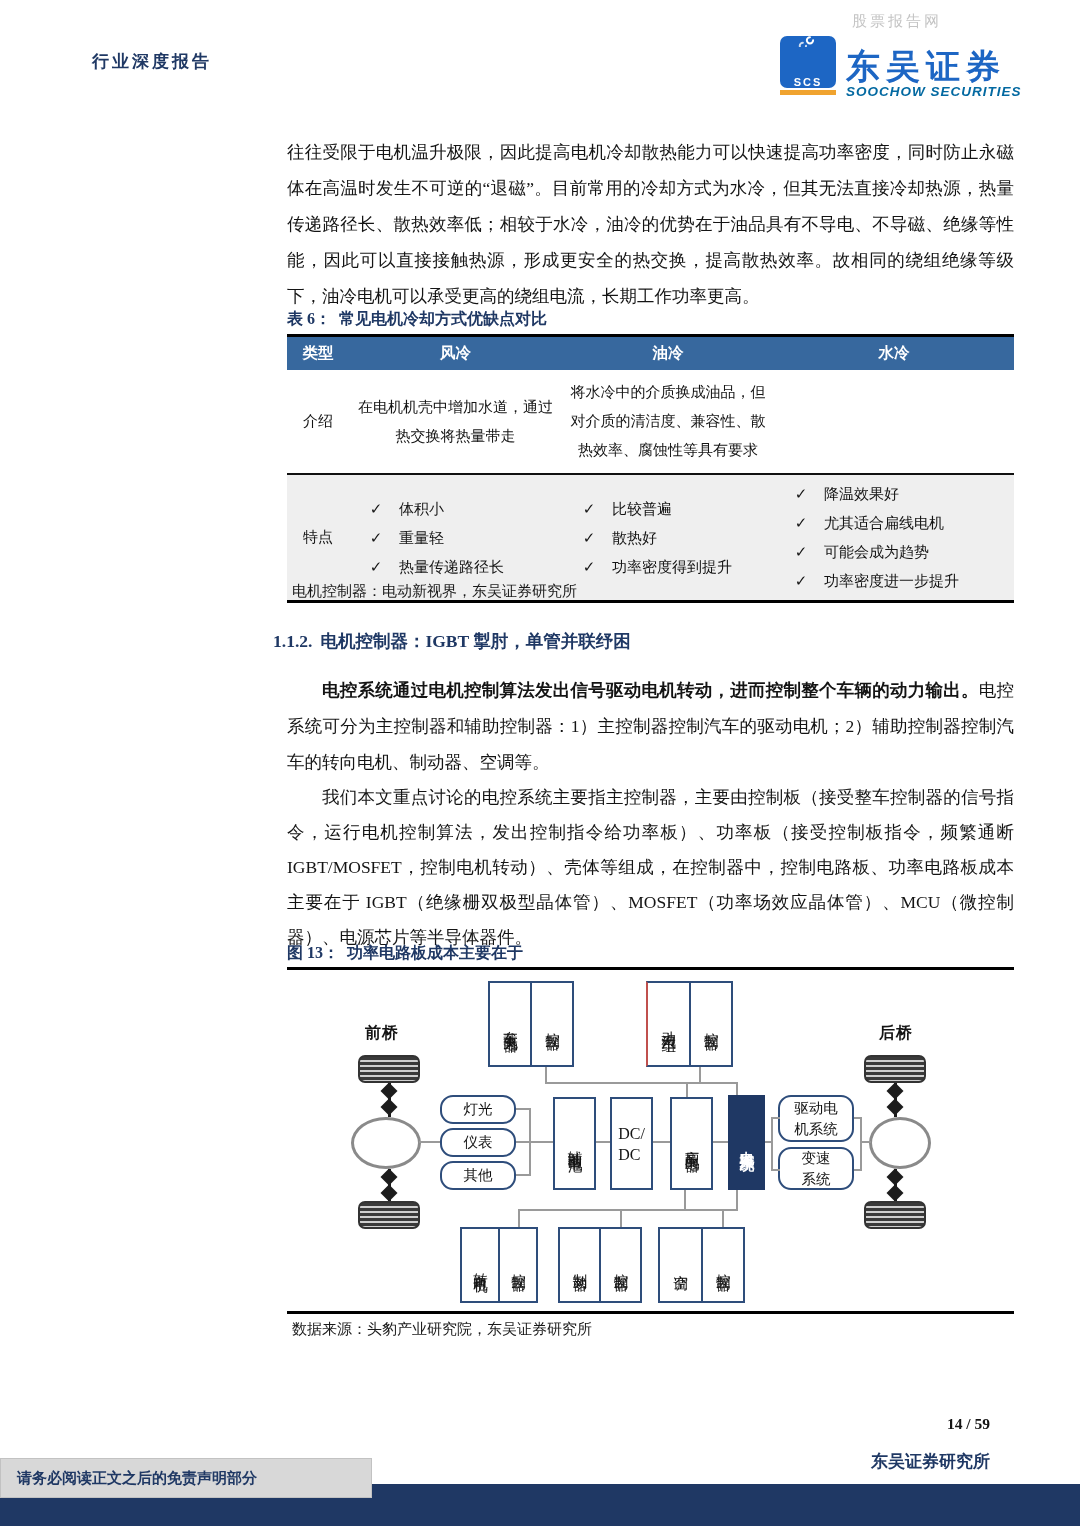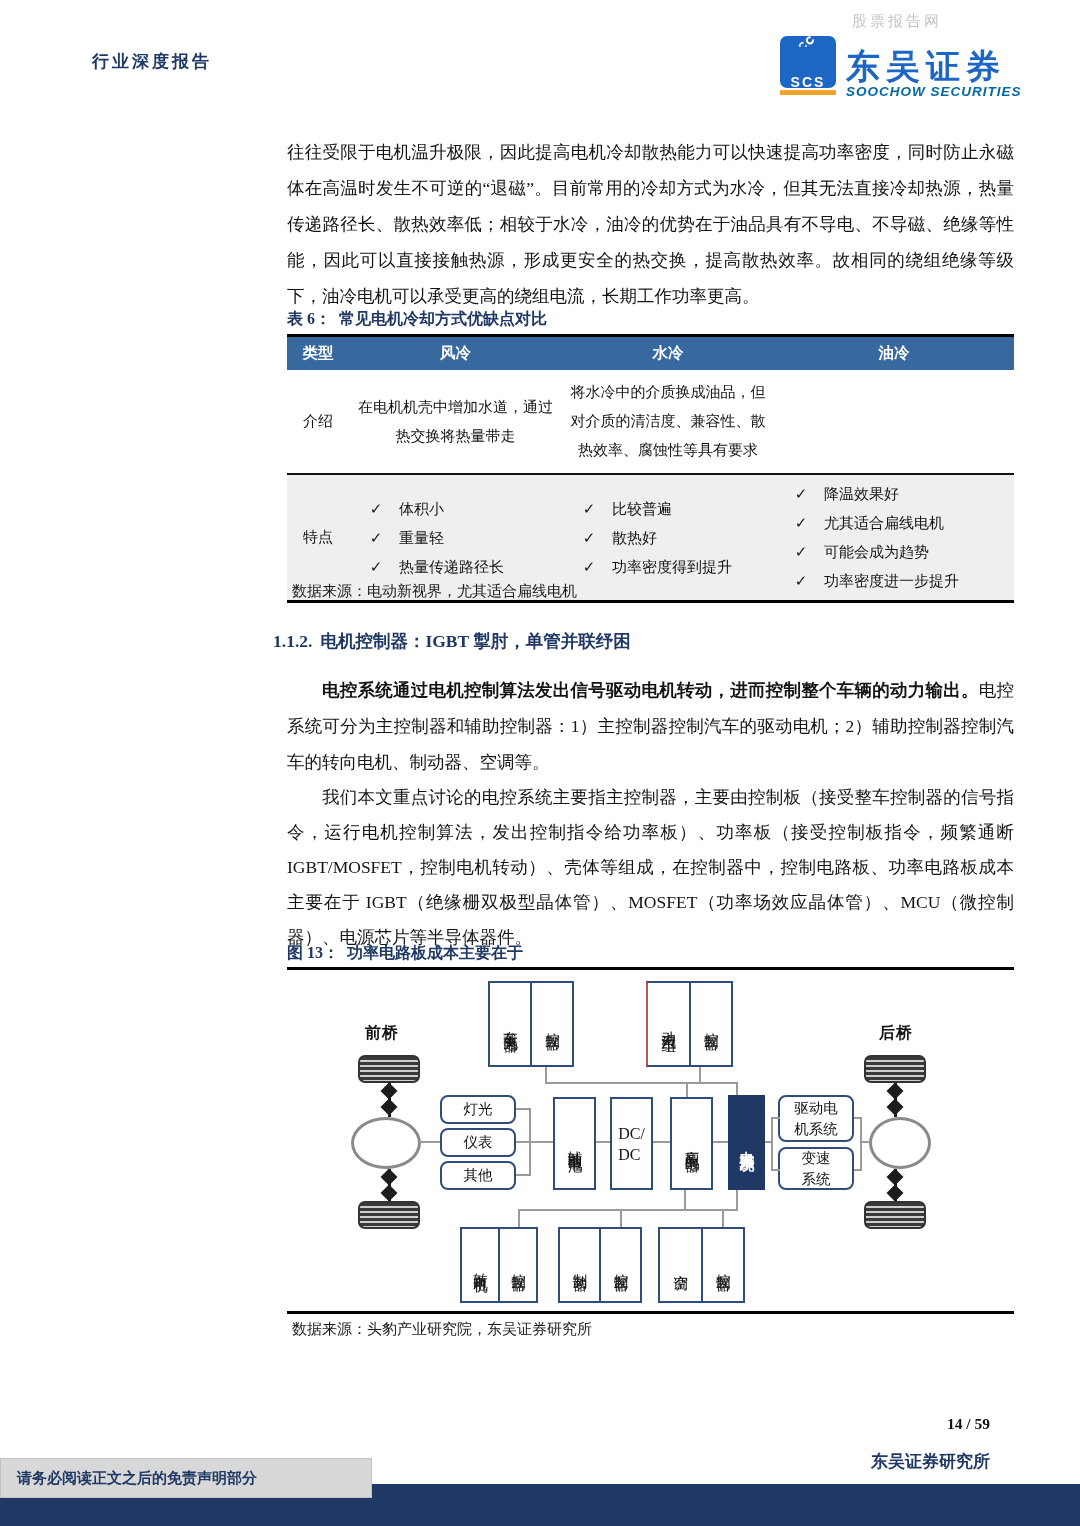--- a/index.html
+++ b/index.html
@@ -8,21 +8,21 @@
   [data-interactable]{box-sizing:border-box;}
 
   
   .report-type{position:absolute;left:92px;top:50px;font-size:17px;font-weight:bold;
                color:#1f3864;letter-spacing:3px;}
   .watermark{position:absolute;left:852px;top:12px;font-size:15px;color:#c4c4c4;letter-spacing:3px;}
   .logo{position:absolute;left:780px;top:36px;display:flex;align-items:flex-start;gap:10px;}
   .logo-icon{width:56px;display:flex;flex-direction:column;align-items:center;}
   .logo-sq{width:56px;height:52px;background:#1d66c4;border-radius:7px;display:flex;
            flex-direction:column;align-items:center;justify-content:center;}
-  .logo-scs{color:#fff;font-family:"Liberation Sans",sans-serif;font-size:14px;font-weight:bold;
+  .logo-scs{color:#fff;font-family:"Liberation Sans",sans-serif;font-size:11px;font-weight:bold;
             letter-spacing:2px;line-height:12px;margin-top:29px;}
   .logo-bar{width:56px;height:5px;background:#f0a32f;margin-top:2px;}
   .logo-cn{font-family:"Liberation Sans",sans-serif;font-size:34px;font-weight:bold;
            color:#1d66c4;letter-spacing:6px;line-height:36px;margin-top:12px;}
   .logo-en{font-family:"Liberation Sans",sans-serif;font-size:13.5px;font-weight:bold;
            color:#0369a1;letter-spacing:1px;font-style:italic;}
 
   
   .para{position:absolute;left:287px;width:727px;margin:0;text-align:justify;
         font-size:17.5px;line-height:36px;}
@@ -52,21 +52,21 @@
   
   .fig-rule{position:absolute;left:287px;width:727px;height:3px;background:#000;}
   .diagram{position:absolute;left:287px;top:975px;width:727px;height:337px;font-size:14.5px;}
   .hl{position:absolute;height:2px;background:#9a9a9a;}
   .vl{position:absolute;width:2px;background:#9a9a9a;}
   .dbox{position:absolute;border:2px solid #2e4d7b;background:#fff;display:flex;}
   .dbox .col{flex:1;display:flex;align-items:center;justify-content:center;}
   .dbox .col + .col{border-left:2px solid #2e4d7b;}
   .sbox{position:absolute;border:2px solid #2e4d7b;background:#fff;display:flex;
         align-items:center;justify-content:center;}
-  .rbox{position:absolute;border:2px solid #2e4d7b;border-radius:8px;background:#fff;
+  .rbox{position:absolute;border:2px solid #2e4d7b;border-radius:13px;background:#fff;
         display:flex;align-items:center;justify-content:center;}
   .navy{background:#1f3864;border-color:#1f3864;color:#fff;}
   .vt{writing-mode:vertical-lr;text-orientation:upright;letter-spacing:2px;}
   .pre{white-space:pre-line;text-align:left;line-height:21px;}
   .axlabel{position:absolute;font-weight:bold;font-size:16px;letter-spacing:1px;}
   .tire{position:absolute;width:62px;height:28px;border:2px solid #333;border-radius:7px;
         background:repeating-linear-gradient(180deg,#3a3a3a 0 3px,#cfcfcf 3px 5px);}
   .diff{position:absolute;border:3px solid #8a8a8a;border-radius:50%;background:#fff;}
   .joint{position:absolute;width:18px;}
   .joint i{position:absolute;left:3px;width:12px;height:12px;background:#1c1c1c;
@@ -111,22 +111,22 @@
 
   <p class="para" style="top:134px;" data-interactable="false">往往受限于电机温升极限，因此提高电机冷却散热能力可以快速提高功率密度，同时防止永磁体在高温时发生不可逆的“退磁”。目前常用的冷却方式为水冷，但其无法直接冷却热源，热量传递路径长、散热效率低；相较于水冷，油冷的优势在于油品具有不导电、不导磁、绝缘等性能，因此可以直接接触热源，形成更安全的热交换，提高散热效率。故相同的绕组绝缘等级下，油冷电机可以承受更高的绕组电流，长期工作功率更高。</p>
 
   <div class="blk-title" style="top:309px;" data-interactable="false">
     <span class="lab" data-interactable="false">表 6：</span><span data-interactable="false">常见电机冷却方式优缺点对比</span>
   </div>
   <div class="tbl" data-interactable="false">
     <div class="tr thead" data-interactable="false">
       <div data-interactable="false">类型</div>
       <div data-interactable="false">风冷</div>
+      <div data-interactable="false">油冷</div>
       <div data-interactable="false">水冷</div>
-      <div data-interactable="false">油冷</div>
     </div>
     <div class="tr row-intro" data-interactable="false">
       <div class="rowlab" data-interactable="false">介绍</div>
       <div class="cell" data-interactable="false">在电机机壳中增加水道，通过热交换将热量带走</div>
       <div class="cell" data-interactable="false">将水冷中的介质换成油品，但对介质的清洁度、兼容性、散热效率、腐蚀性等具有要求</div>
     </div>
     <div class="tr row-feat" data-interactable="false">
       <div class="rowlab" data-interactable="false">特点</div>
       <div class="list" data-interactable="false">
         <div class="chk" data-interactable="false">
@@ -169,21 +169,21 @@
             <span class="tick" data-interactable="false">✓</span>
             <span data-interactable="false">可能会成为趋势</span>
           </div>
         <div class="chk" data-interactable="false">
             <span class="tick" data-interactable="false">✓</span>
             <span data-interactable="false">功率密度进一步提升</span>
           </div>
       </div>
     </div>
   </div>
-  <div class="src" style="top:582px;" data-interactable="false">数据来源：电动新视界，尤其适合扁线电机</div>
+  <div class="src" style="top:582px;" data-interactable="false">电机控制器：电动新视界，东吴证券研究所</div>
 
   <div class="sec-head" data-interactable="false">
     <span data-interactable="false">1.1.2.</span><span data-interactable="false">电机控制器：IGBT 掣肘，单管并联纾困</span>
   </div>
 
   <p class="para indent" style="top:672px;" data-interactable="false"><strong data-interactable="false">电控系统通过电机控制算法发出信号驱动电机转动，进而控制整个车辆的动力输出。</strong><span data-interactable="false">电控系统可分为主控制器和辅助控制器：1）主控制器控制汽车的驱动电机；2）辅助控制器控制汽车的转向电机、制动器、空调等。</span></p>
 
   <p class="para indent" style="top:780px;line-height:35px;" data-interactable="false">我们本文重点讨论的电控系统主要指主控制器，主要由控制板（接受整车控制器的信号指令，运行电机控制算法，发出控制指令给功率板）、功率板（接受控制板指令，频繁通断 IGBT/MOSFET，控制电机转动）、壳体等组成，在控制器中，控制电路板、功率电路板成本主要在于 IGBT（绝缘栅双极型晶体管）、MOSFET（功率场效应晶体管）、MCU（微控制器）、电源芯片等半导体器件。</p>
 
   <div class="blk-title" style="top:943px;" data-interactable="false">

